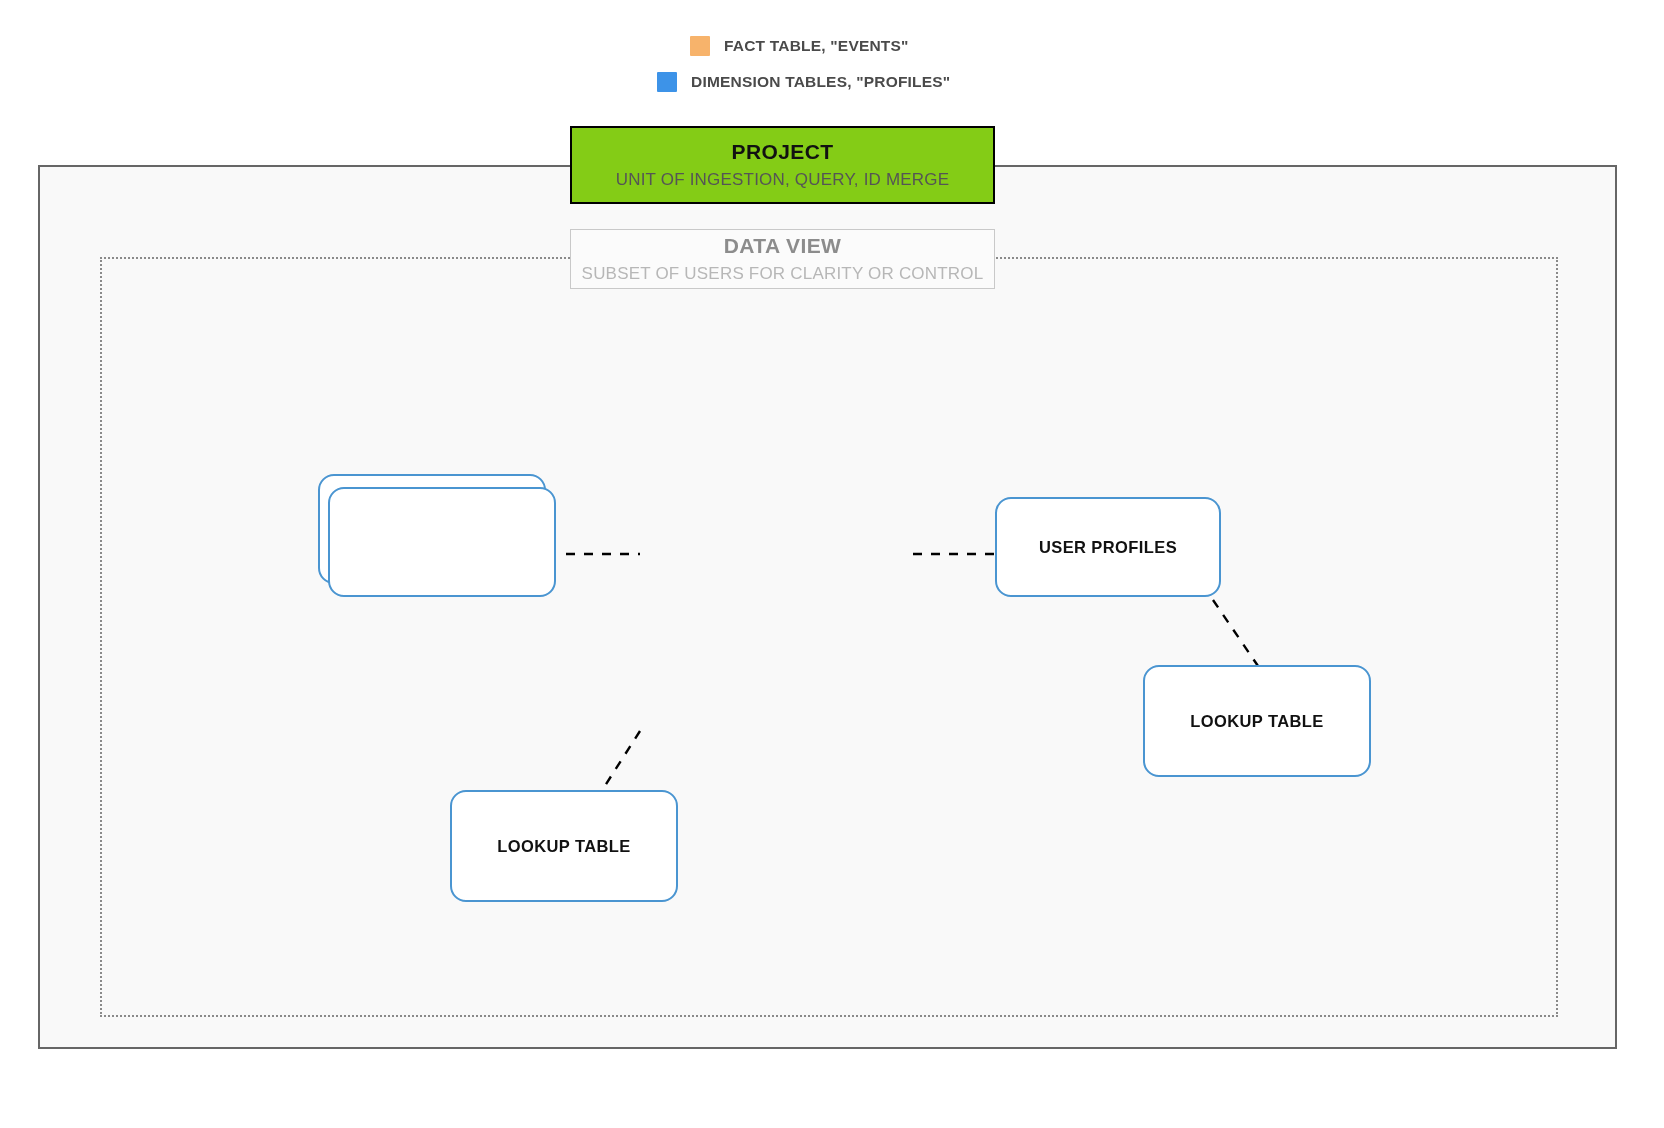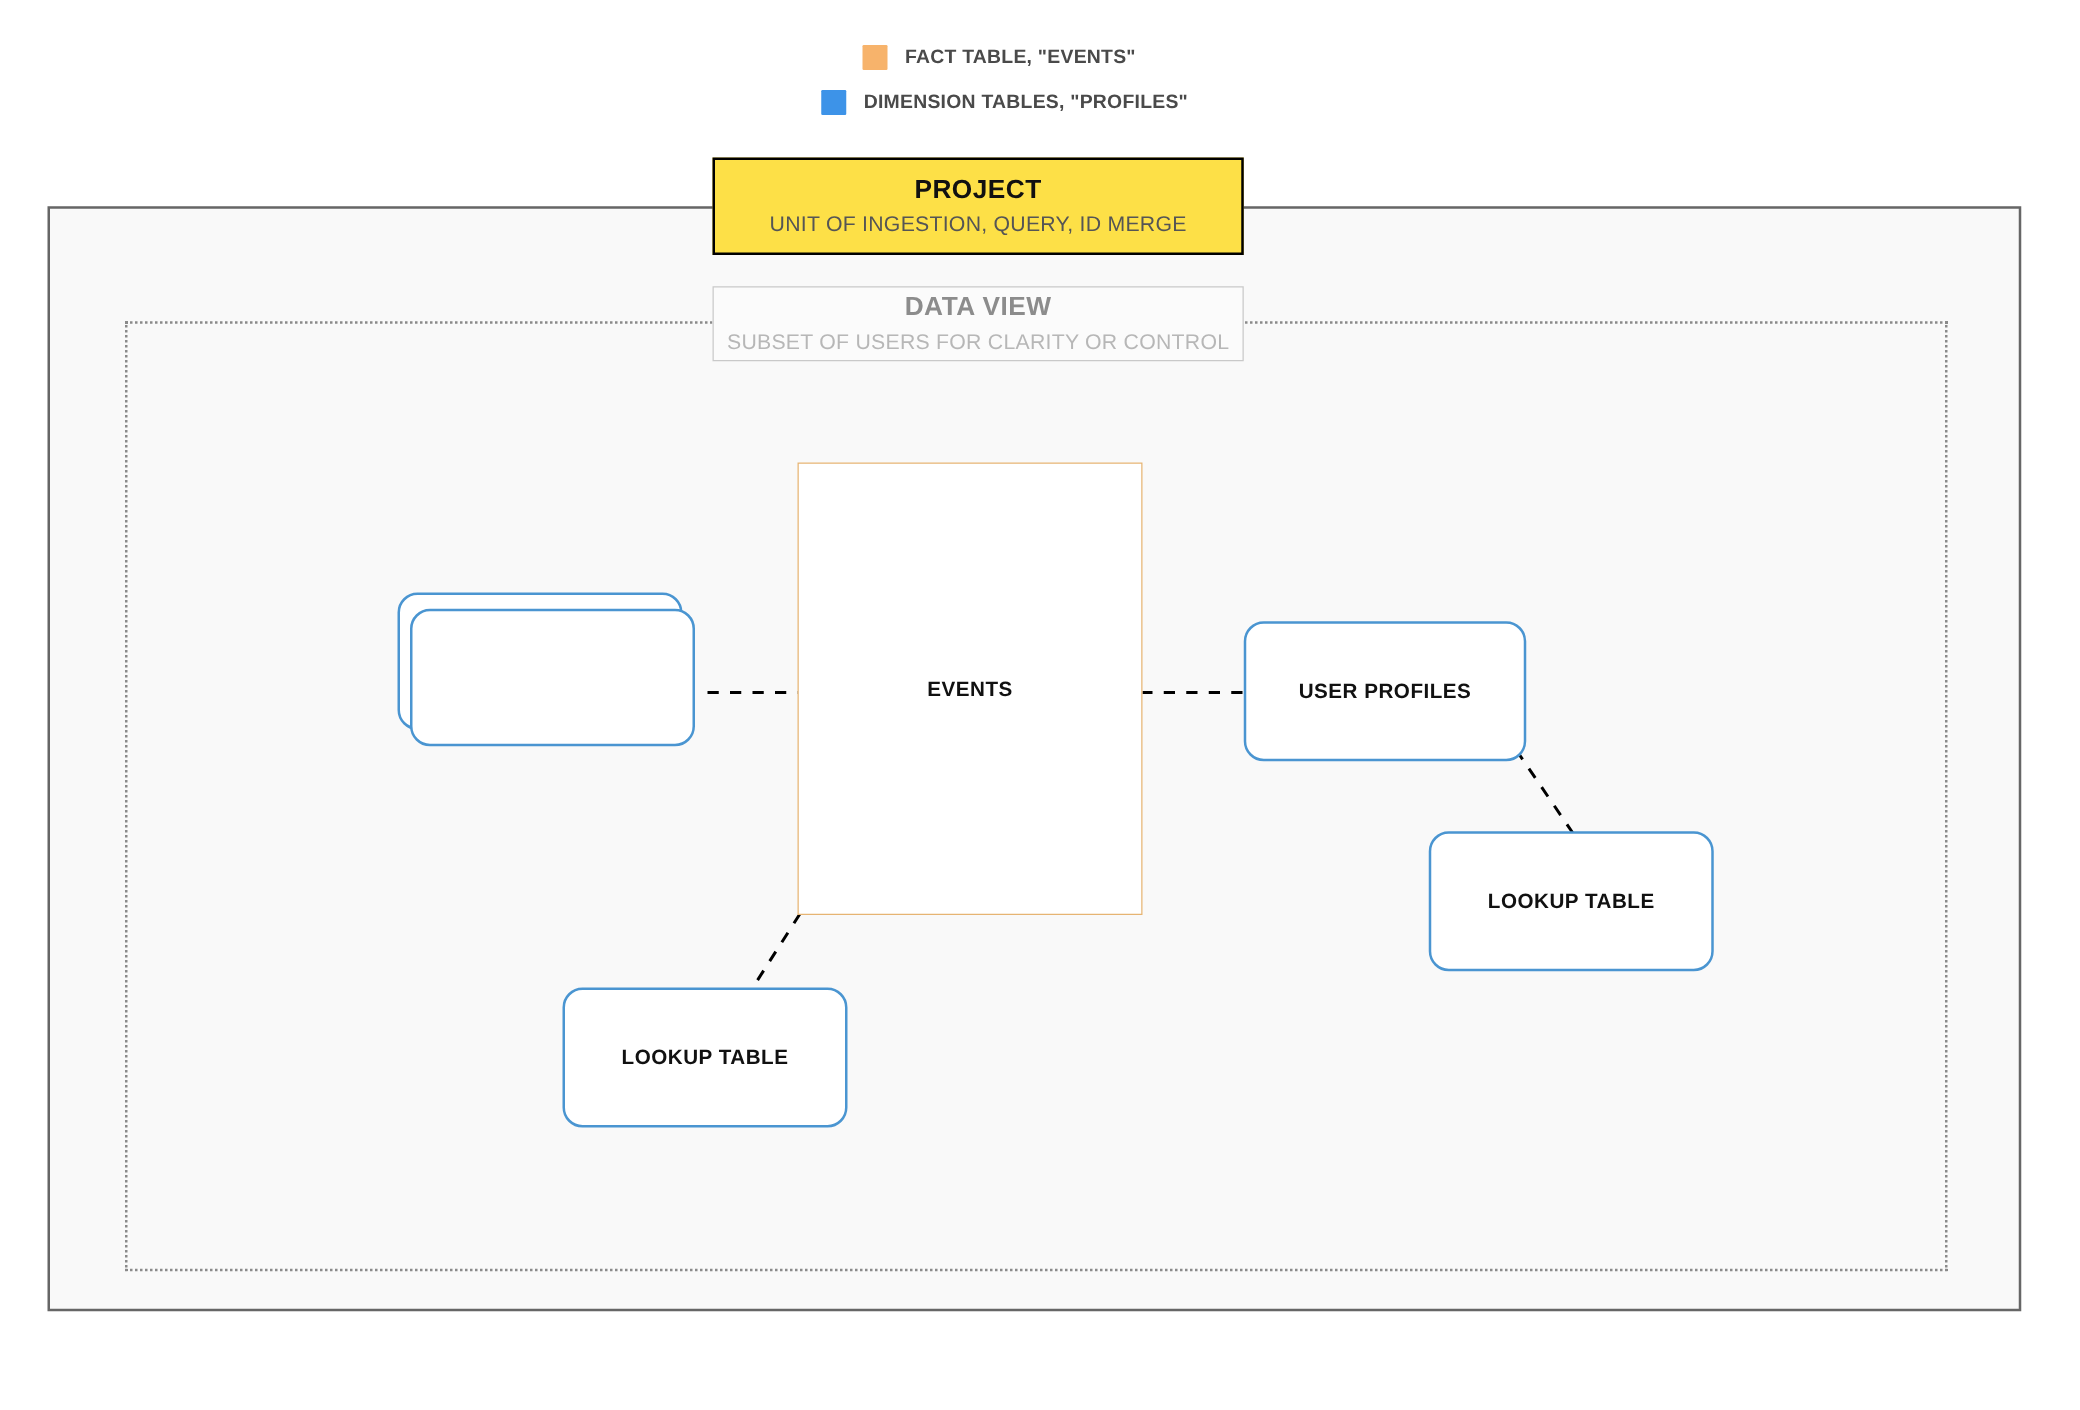--- a/index.html
+++ b/index.html
@@ -70,21 +70,21 @@
     height: 760px;
     border: 2px dotted #8a8a8a;
     box-sizing: border-box;
     background: transparent;
   }
 
   
   .header-card {
     position: absolute;
     box-sizing: border-box;
-    background: #fde047;
+    background: #84cc16;
     text-align: center;
     display: flex;
     flex-direction: column;
     align-items: center;
     justify-content: center;
   }
   .card-project {
     left: 570px;
     top: 126px;
     width: 425px;
@@ -194,21 +194,21 @@
     top: 26px;
     display: flex;
     align-items: center;
     justify-content: center;
   }
 
   .dim-user {
     left: 995px;
     top: 497px;
     width: 226px;
-    height: 112px;
+    height: 100px;
   }
   .dim-lookup-right {
     left: 1143px;
     top: 665px;
     width: 228px;
     height: 112px;
   }
   .dim-lookup-bottom {
     left: 450px;
     top: 790px;
@@ -256,23 +256,20 @@
   <div class="header-card card-project">
     <div class="card-title">PROJECT</div>
     <div class="card-sub">UNIT OF INGESTION, QUERY, ID MERGE</div>
   </div>
 
   <div class="header-card card-dataview">
     <div class="card-title">DATA VIEW</div>
     <div class="card-sub">SUBSET OF USERS FOR CLARITY OR CONTROL</div>
   </div>
 
-  <div class="fact-box">
-    <div class="fact-label">EVENTS</div>
-  </div>
 
   <div class="stack-wrap">
     <div class="stack-card stack-card-3"></div>
     <div class="stack-card stack-card-2"></div>
   </div>
 
   <div class="dim-box dim-user">
     <span class="dim-label">USER PROFILES</span>
   </div>
 

